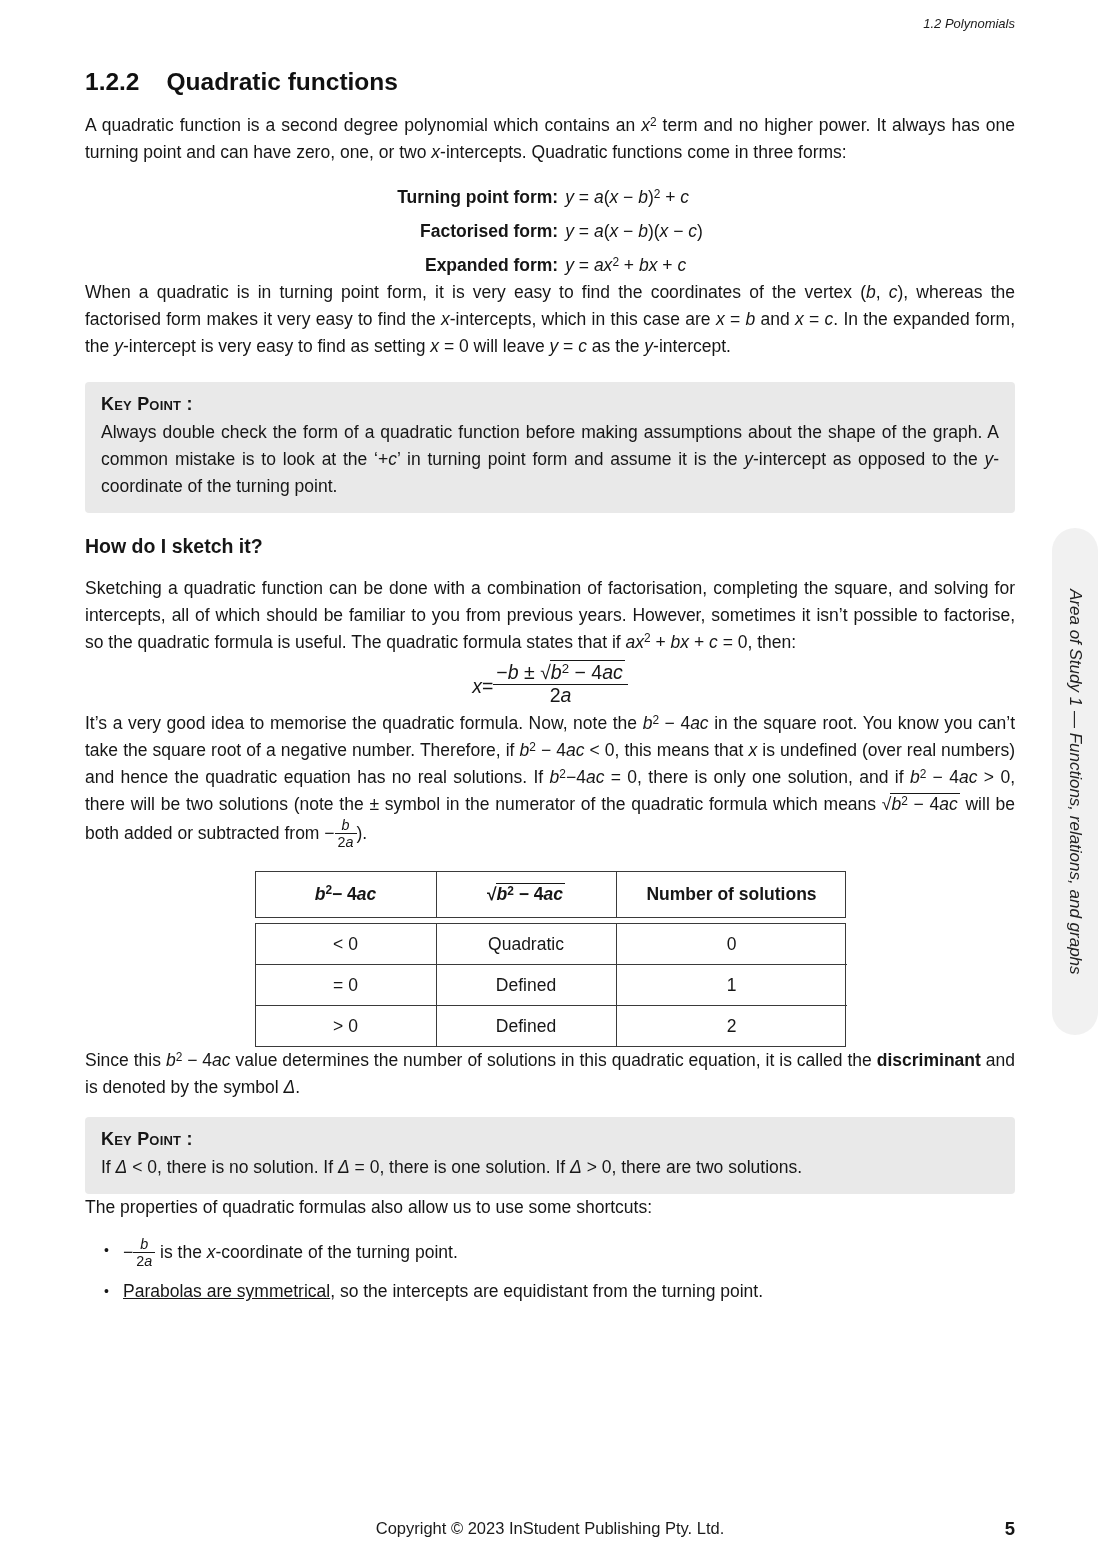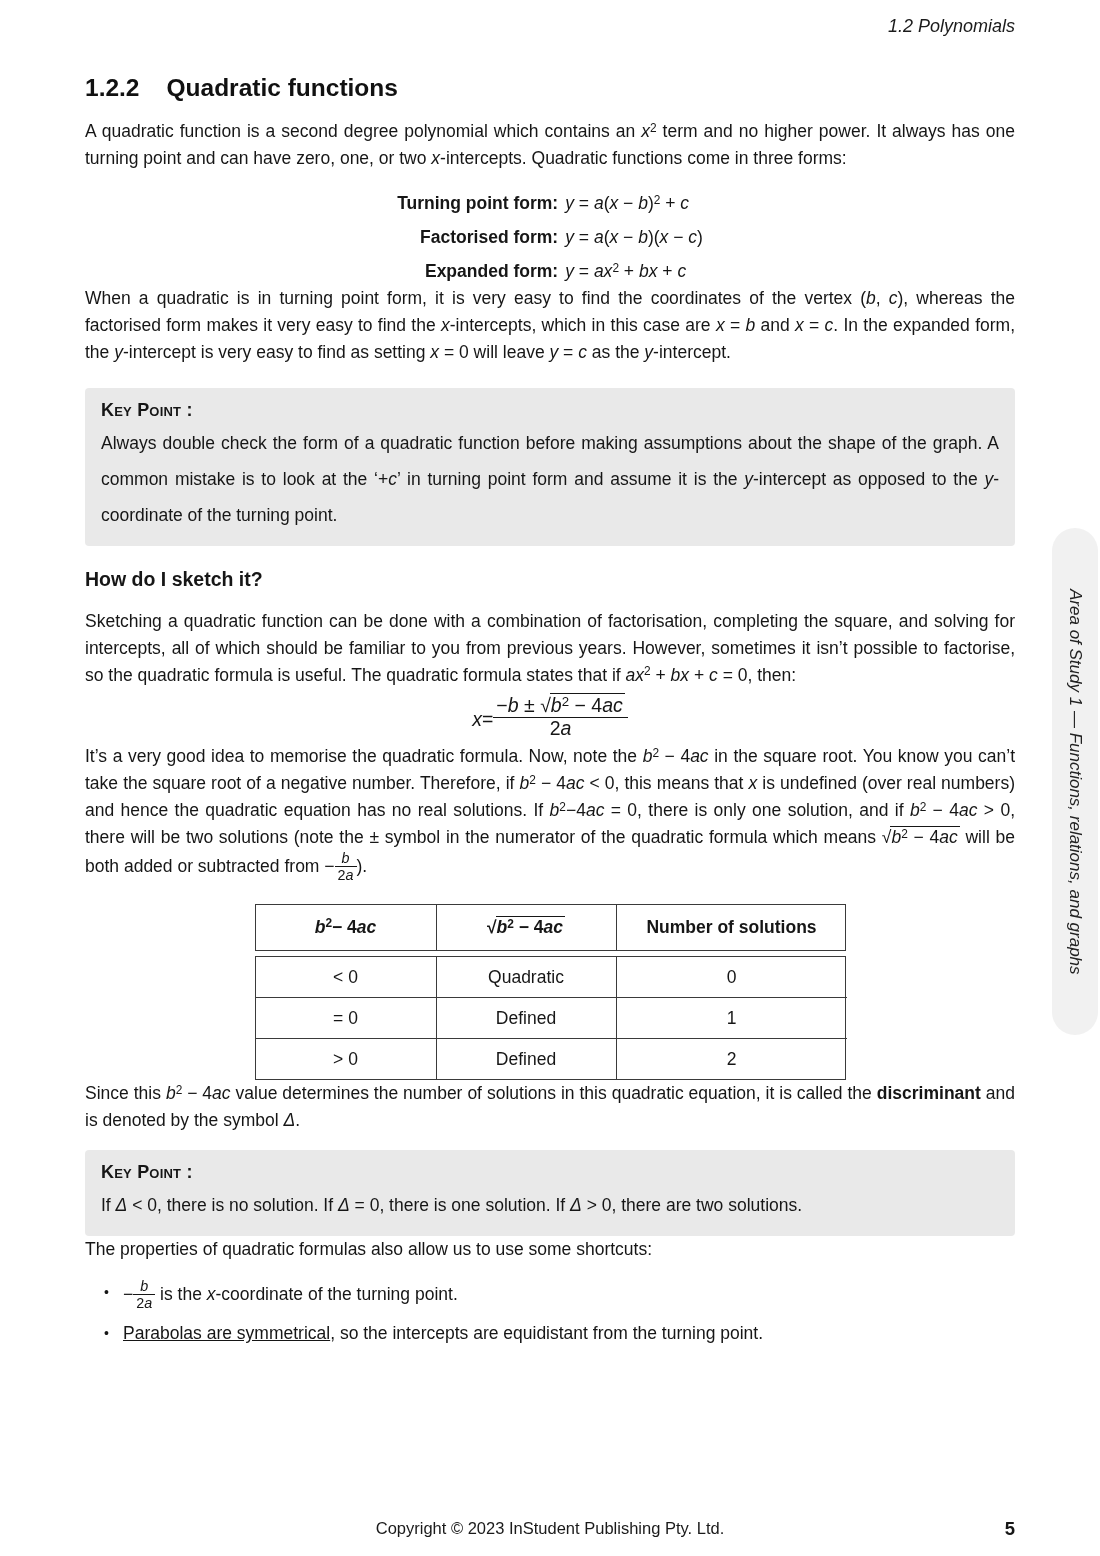--- a/index.html
+++ b/index.html
@@ -3,31 +3,31 @@
 <meta charset="utf-8">
 <style>
   html,body{margin:0;padding:0;}
   body{
     width:1100px;height:1556px;position:relative;overflow:hidden;
     background:#ffffff;color:#161616;
     font-family:"Liberation Sans", sans-serif;
     font-size:17.5px;
   }
   .content{position:absolute;left:85px;top:0;width:930px;}
-  .page-header{margin-top:16px;text-align:right;font-style:italic;font-size:18px;color:#1b1b1b;}
+  .page-header{margin-top:16px;text-align:right;font-style:italic;font-size:13px;color:#1b1b1b;}
   .section-heading{display:flex;gap:27px;align-items:baseline;margin-top:37px;font-weight:bold;font-size:24.5px;color:#111;}
   p.bodytext{margin:0;text-align:justify;line-height:27px;}
   .mt-p1{margin-top:16px;}
   .forms{margin:18px auto 0;display:grid;grid-template-columns:max-content max-content;column-gap:7px;row-gap:7px;justify-content:center;line-height:27px;}
   .form-label{font-weight:bold;text-align:right;}
   .form-eq{text-align:left;}
   .mt-p2{margin-top:22px;}
   .keypoint{background:#e9e9e9;border-radius:4px;padding:9px 16px 13px 16px;margin-top:22px;line-height:27px;}
   .keypoint-title{font-weight:bold;font-variant:small-caps;font-size:18px;letter-spacing:.2px;}
-  .keypoint-body{margin:1px 0 0;text-align:justify;line-height:36px;}
+  .keypoint-body{margin:1px 0 0;text-align:justify;line-height:27px;}
   .subheading{margin-top:22px;font-weight:bold;font-size:19.5px;}
   .mt-p3{margin-top:12px;}
   .formula{display:flex;justify-content:center;align-items:center;margin:8px 0 2px;font-size:19.5px;line-height:1.25;}
   .formula .frac{font-size:1em;}
   .mt-p4{margin-top:8px;}
   
   .i{font-style:italic;}
   .b{font-weight:bold;}
   .u{text-decoration:underline;}
   .sup{font-size:68%;vertical-align:baseline;position:relative;top:-0.45em;line-height:0;}

